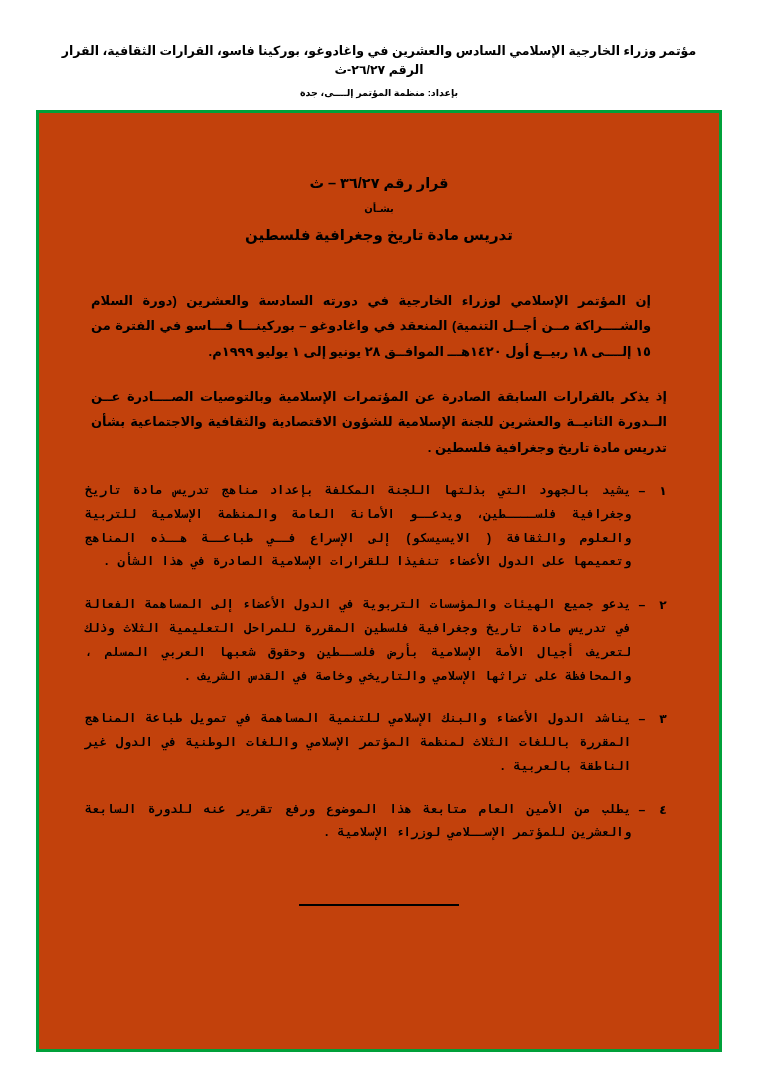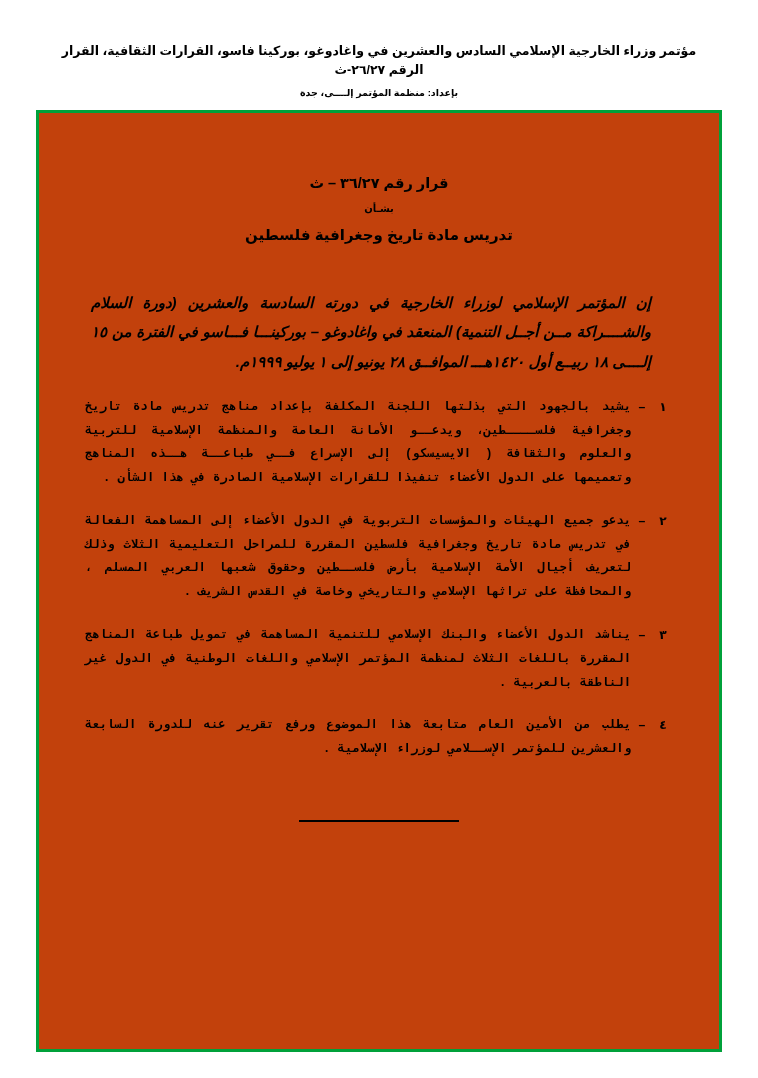--- a/index.html
+++ b/index.html
@@ -79,28 +79,27 @@
   .title-line.main {
     font-size: 15px;
     margin-bottom: 16px;
   }
   .body-block {
     margin-top: 44px;
   }
   p.para {
     font-family: "Liberation Sans", "DejaVu Sans", sans-serif;
     font-weight: bold;
-    font-size: 15px;
+    font-size: 13px;
     line-height: 1.95;
     text-align: justify;
     text-align-last: right;
     margin: 0 0 20px 0;
     padding: 0 6px;
     color: #000;
-    font-style: italic;
   }
   p.para.indent-first {
     padding-right: 22px;
   }
   .clauses {
     margin-top: 8px;
   }
   .clause {
     display: flex;
     flex-direction: row;
@@ -163,20 +162,21 @@
     <div class="frame-inner">
 
       <div class="title-group">
         <div class="title-line">قرار رقم ٣٦/٢٧ – ث</div>
         <div class="title-line sub">بشـأن</div>
         <div class="title-line main">تدريس مادة تاريخ وجغرافية فلسطين</div>
       </div>
 
       <div class="body-block">
         <p class="para indent-first">إن المؤتمر الإسلامي لوزراء الخارجية في دورته السادسة والعشرين (دورة السلام والشــــراكة مــن أجــل التنمية) المنعقد في واغادوغو – بوركينـــا فـــاسو في الفترة من ١٥ إلــــى ١٨ ربيــع أول ١٤٢٠هـــ الموافــق ٢٨ يونيو إلى ١ يوليو ١٩٩٩م.</p>
+        <p class="para">إذ يذكر بالقرارات السابقة الصادرة عن المؤتمرات الإسلامية وبالتوصيات الصــــادرة عــن الــدورة الثانيــة والعشرين للجنة الإسلامية للشؤون الاقتصادية والثقافية والاجتماعية بشأن تدريس مادة تاريخ وجغرافية فلسطين .</p>
 
         <div class="clauses">
 
           <div class="clause">
             <span class="num">١</span>
             <span class="dash">–</span>
             <span class="text">يشيد بالجهود التي بذلتها اللجنة المكلفة بإعداد مناهج تدريس مادة تاريخ وجغرافية فلســــطين، ويدعــو الأمانة العامة والمنظمة الإسلامية للتربية والعلوم والثقافة ( الايسيسكو) إلى الإسراع فــي طباعــة هــذه المناهج وتعميمها على الدول الأعضاء تنفيذا للقرارات الإسلامية الصادرة في هذا الشأن .</span>
           </div>
 
           <div class="clause">

